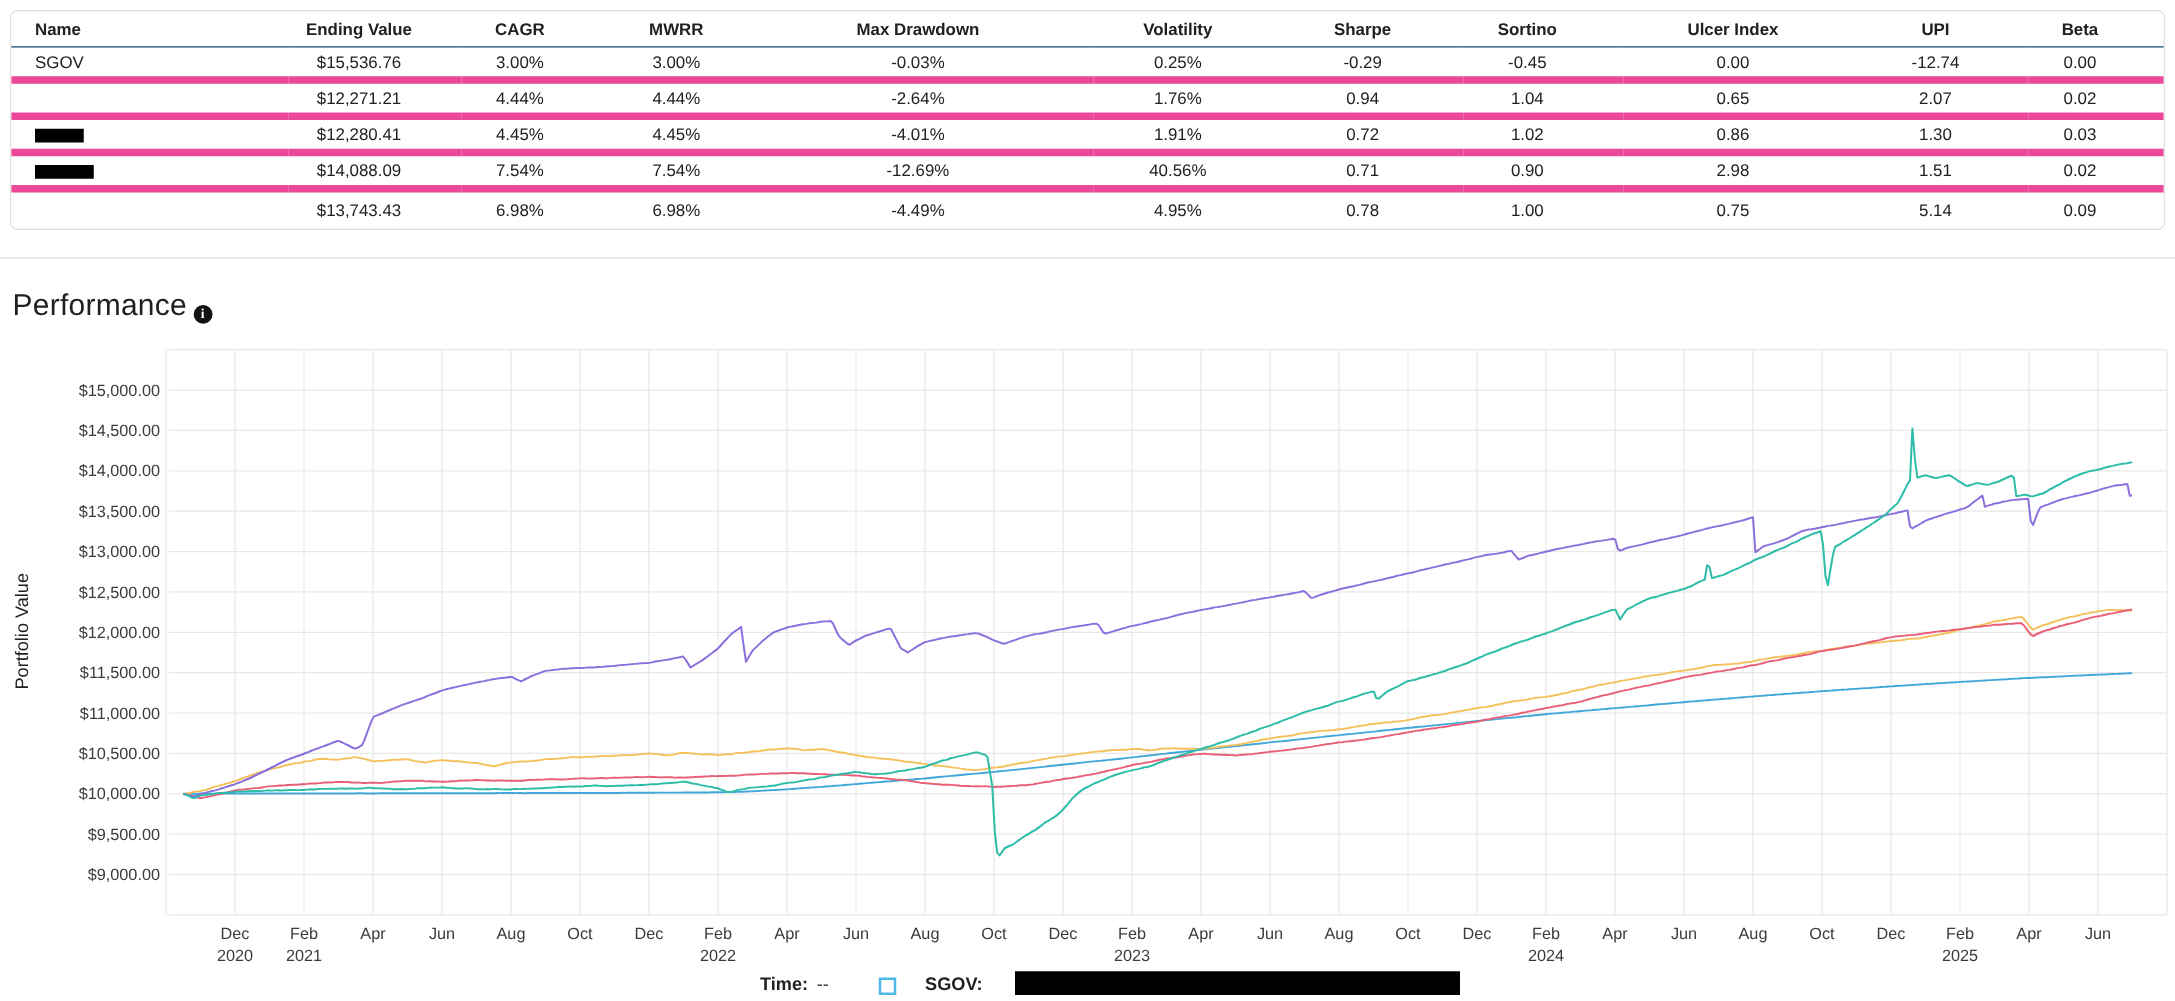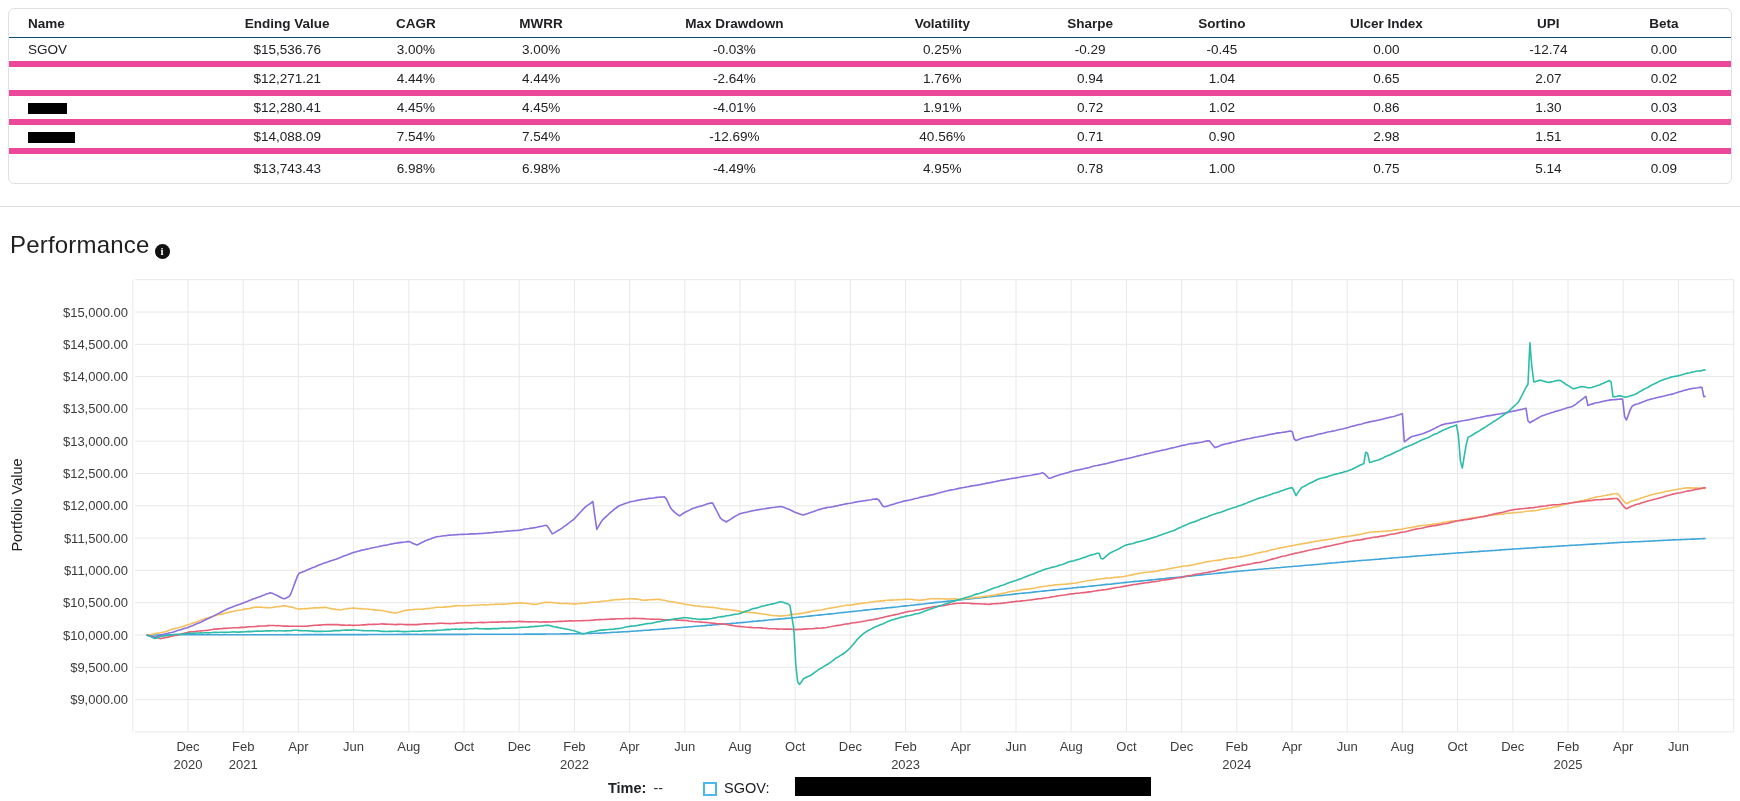--- a/index.html
+++ b/index.html
@@ -36,21 +36,21 @@
   .chart-svg { position:absolute; left:0; top:265px; }
   .chart-svg text { font-family:"Liberation Sans", sans-serif; }
 
   
   .chart-legend { position:absolute; left:608px; top:777px; display:flex;
     align-items:flex-end; font-size:14.5px; white-space:nowrap; }
   .legend-time-label { font-weight:bold; }
   .legend-time-value { margin-left:7px; color:#333; }
   .legend-checkbox { width:14px; height:14px; border:2px solid #4db9ea; background:#fff;
     margin-left:40px; }
-  .legend-series-label { font-weight:normal; margin-left:7px; }
+  .legend-series-label { font-weight:bold; margin-left:23px; }
   .legend-redacted { width:356px; height:19px; background:#000; margin-left:26px; }
 </style>
 </head>
 <body>
 
 <div class="table-wrap">
   <table class="metrics">
     <colgroup>
       <col style="width:220px">
         <col style="width:137px">

